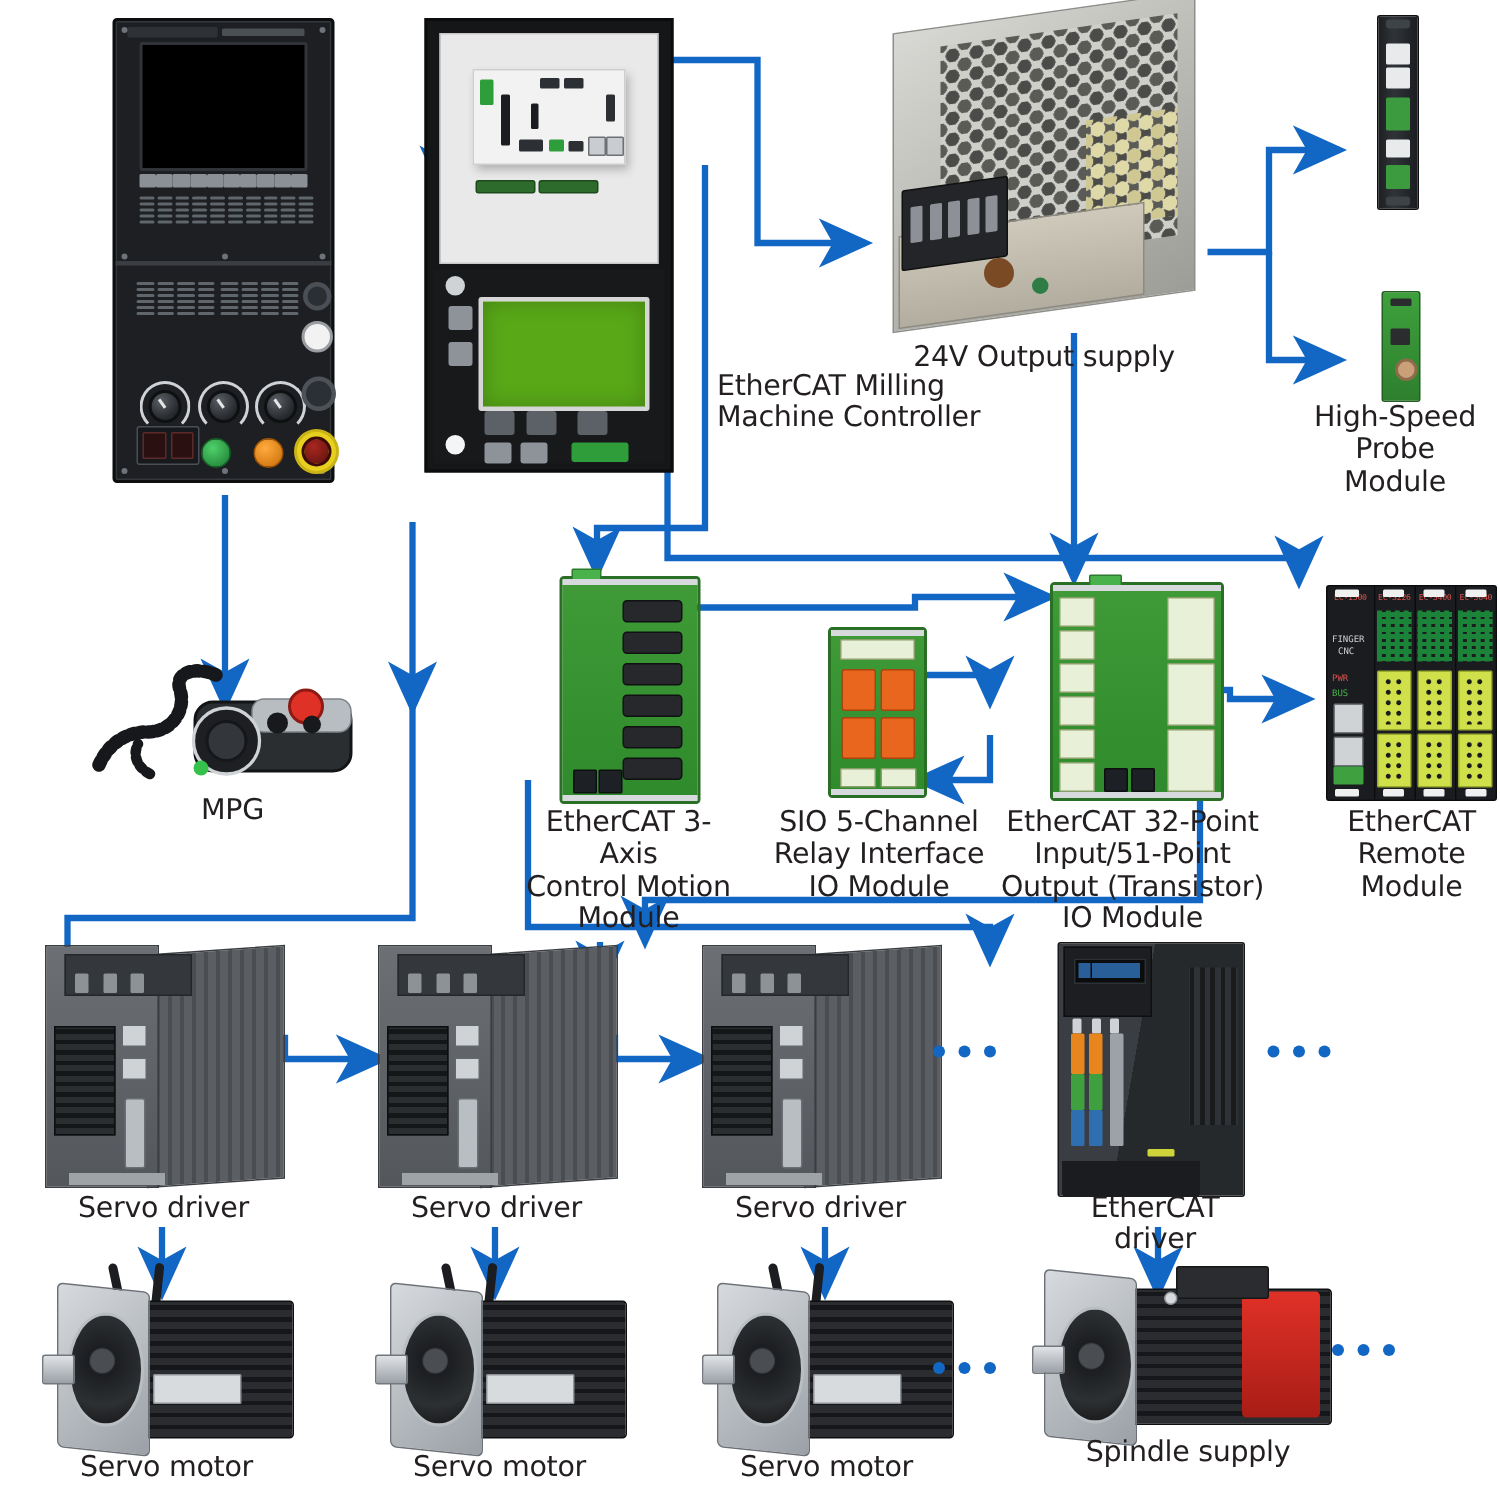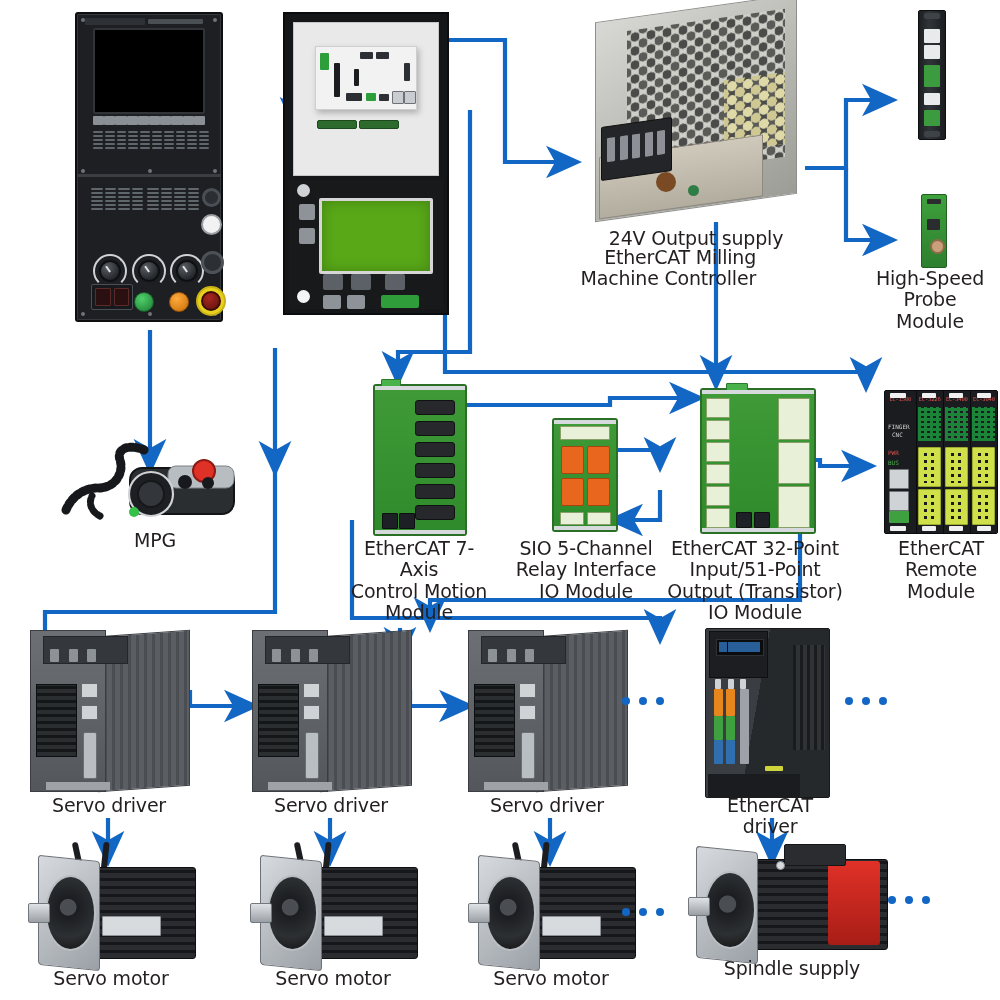--- a/index.html
+++ b/index.html
@@ -400,21 +400,21 @@
     <div class="plug" style="left:14px;top:214px;width:16px;height:16px;"></div>
     <div class="btn-round" style="left:12px;top:170px;width:13px;height:13px;background:#cfd3d6;"></div>
     <div class="btn-round" style="left:12px;top:276px;width:13px;height:13px;background:#f4f5f6;"></div>
     <div class="plug dk" style="left:38px;top:260px;width:20px;height:16px;"></div>
     <div class="plug dk" style="left:66px;top:260px;width:20px;height:16px;"></div>
     <div class="plug dk" style="left:100px;top:260px;width:20px;height:16px;"></div>
     <div class="plug" style="left:38px;top:281px;width:18px;height:14px;"></div>
     <div class="plug" style="left:62px;top:281px;width:18px;height:14px;"></div>
     <div class="gterm" style="left:96px;top:281px;width:38px;height:13px;"></div>
   </div>
-  <div class="cap" style="left:506px;top:247px;width:250px;text-align:right;">EtherCAT Milling
+  <div class="cap" style="left:478px;top:247px;width:250px;text-align:left;">EtherCAT Milling
 Machine Controller</div>
 
   <div class="node psu" style="left:595px;top:8px;width:202px;height:200px;">
     <div class="body"></div>
     <div class="mesh"></div>
     <div class="meshy"></div>
     <div class="base"></div>
     <div class="term">
         <i style="left:8%"></i>
         <i style="left:26%"></i>
@@ -468,21 +468,21 @@
     <div class="dsub" style="left:40px;top:35px;width:38px;height:13px;"></div>
     <div class="dsub" style="left:40px;top:56px;width:38px;height:13px;"></div>
     <div class="dsub" style="left:40px;top:77px;width:38px;height:13px;"></div>
     <div class="dsub" style="left:40px;top:98px;width:38px;height:13px;"></div>
     <div class="dsub" style="left:40px;top:119px;width:38px;height:13px;"></div>
     <div class="rj" style="left:7px;bottom:5px;width:14px;height:14px;"></div>
     <div class="rj" style="left:24px;bottom:5px;width:14px;height:14px;"></div>
     <div class="rail" style="left:0;top:0;width:100%;height:4px;"></div>
     <div class="rail" style="left:0;bottom:0;width:100%;height:4px;"></div>
   </div>
-  <div class="cap" style="left:345px;top:538px;width:148px;">EtherCAT 7-Axis
+  <div class="cap" style="left:345px;top:538px;width:148px;">EtherCAT 3-Axis
 Control Motion
 Module</div>
 
   <div class="node board" style="left:552px;top:418px;width:62px;height:110px;">
     <div class="term" style="left:6px;top:6px;right:6px;height:12px;"></div>
     <div class="relay" style="left:7px;top:26px;width:21px;height:26px;"></div>
     <div class="relay" style="left:33px;top:26px;width:21px;height:26px;"></div>
     <div class="relay" style="left:7px;top:58px;width:21px;height:26px;"></div>
     <div class="relay" style="left:33px;top:58px;width:21px;height:26px;"></div>
     <div class="term" style="left:6px;bottom:5px;width:22px;height:11px;"></div>

